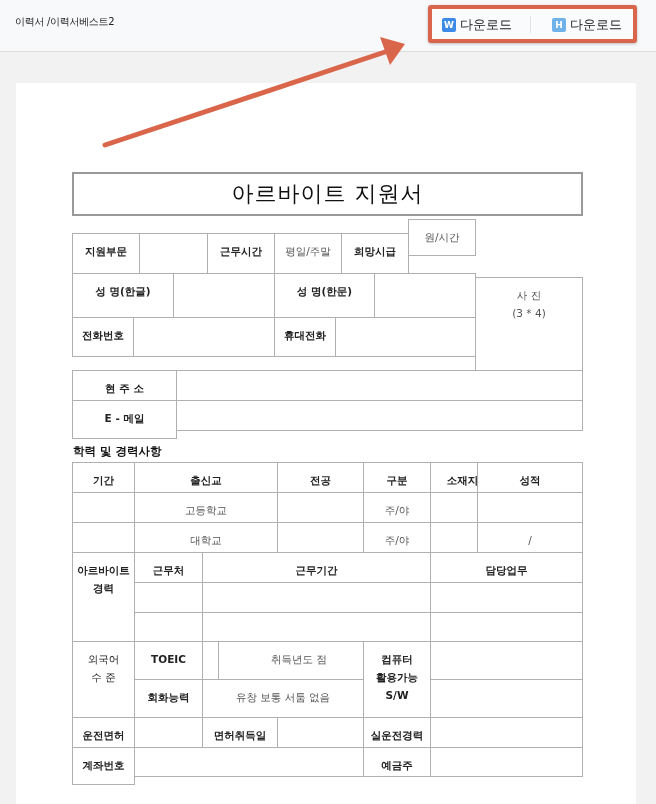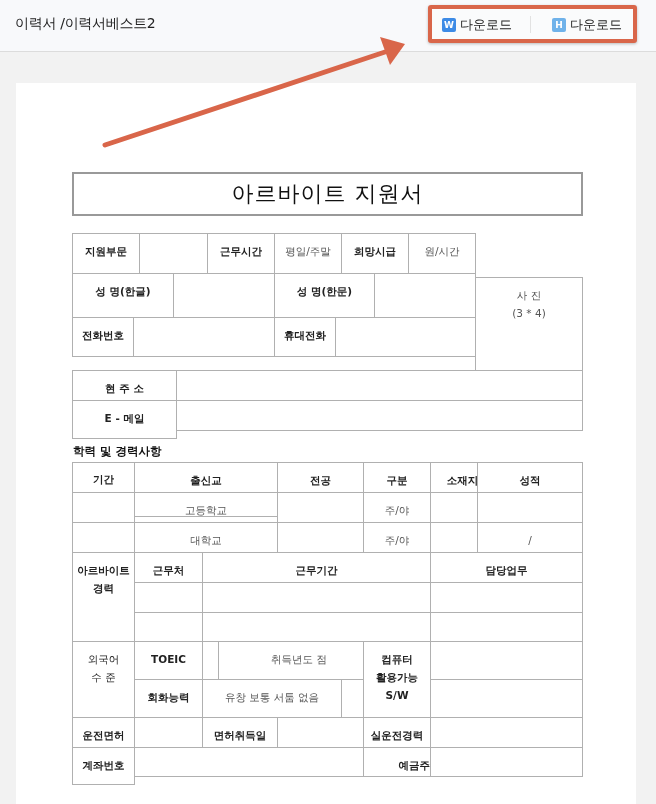--- a/index.html
+++ b/index.html
@@ -1,19 +1,19 @@
 <!DOCTYPE html>
 <html><head>
 <meta charset="utf-8">
 <style>
   * { box-sizing: border-box; margin: 0; padding: 0; }
   html, body { width: 656px; height: 804px; overflow: hidden; }
   body { background: #f2f2f2; font-family: "DejaVu Sans", "Liberation Sans", sans-serif; position: relative; }
   .topbar { position: absolute; left: 0; top: 0; width: 656px; height: 52px; background: #f8f9fb; border-bottom: 1px solid #dcdcdc; }
-  .breadcrumb { position: absolute; left: 15px; top: 15px; font-size: 14px; color: #222; letter-spacing: -0.3px; }
+  .breadcrumb { position: absolute; left: 15px; top: 15px; font-size: 10px; color: #222; letter-spacing: -0.3px; }
   .dl-group { position: absolute; left: 428px; top: 5px; width: 209px; height: 38px; border: 4px solid #d9664a; border-radius: 3px; background: #fafbfc; box-shadow: 0 1px 3px rgba(0,0,0,0.25); }
   .dl-btn { position: absolute; top: 6px; height: 20px; display: flex; align-items: center; cursor: pointer; font-size: 13px; color: #222; }
   .dl-btn.word { left: 10px; }
   .dl-btn.hwp { left: 120px; }
   .dl-icon { width: 14px; height: 14px; border-radius: 2px; color: #fff; font-size: 9px; font-weight: bold; display: inline-flex; align-items: center; justify-content: center; margin-right: 4px; }
   .dl-sep { position: absolute; left: 98px; top: 7px; width: 1px; height: 17px; background: #e2e2e2; }
   .arrow { position: absolute; left: 0; top: 0; pointer-events: none; }
   .page { position: absolute; left: 16px; top: 83px; width: 620px; height: 730px; background: #fff; }
   .title-box { position: absolute; left: 72px; top: 172px; width: 511px; height: 44px; border: 2px solid #999; display: flex; align-items: center; justify-content: center; font-size: 22px; color: #111; letter-spacing: 1px; }
   .c { position: absolute; border: 1px solid #b0b0b0; font-size: 10.5px; color: #222; text-align: center; padding-top: 8px; line-height: 18px; background: #fff; }
@@ -46,21 +46,21 @@
   <polygon points="405,44 380,37 390,65" fill="#d9664a"></polygon>
 </svg>
 
 <div class="title-box">아르바이트 지원서</div>
 
 <div class="c b" style="left:72px;top:233px;width:68px;height:41px;">지원부문</div>
 <div class="c" style="left:139px;top:233px;width:69px;height:41px;"></div>
 <div class="c b" style="left:207px;top:233px;width:68px;height:41px;">근무시간</div>
 <div class="c g" style="left:274px;top:233px;width:68px;height:41px;">평일/주말</div>
 <div class="c b" style="left:341px;top:233px;width:68px;height:41px;">희망시급</div>
-<div class="c g" style="left:408px;top:233px;width:68px;height:45px;">원/시간</div>
+<div class="c g" style="left:408px;top:219px;width:68px;height:37px;">원/시간</div>
 <div class="c g" style="left:475px;top:233px;width:108px;height:124px;margin-top:44px;">
   <div>사 진</div>
   <div>(3 * 4)</div>
 </div>
 
 <div class="c b" style="left:72px;top:273px;width:102px;height:45px;">성 명(한글)</div>
 <div class="c" style="left:173px;top:273px;width:102px;height:45px;"></div>
 <div class="c b" style="left:274px;top:273px;width:101px;height:45px;">성 명(한문)</div>
 <div class="c" style="left:374px;top:273px;width:102px;height:45px;"></div>
 
@@ -69,29 +69,29 @@
 <div class="c b" style="left:274px;top:317px;width:62px;height:40px;">휴대전화</div>
 <div class="c" style="left:335px;top:317px;width:141px;height:40px;"></div>
 
 <div class="c b" style="left:72px;top:370px;width:105px;height:31px;">현 주 소</div>
 <div class="c" style="left:176px;top:370px;width:407px;height:31px;"></div>
 <div class="c b" style="left:72px;top:400px;width:105px;height:39px;">E - 메일</div>
 <div class="c" style="left:176px;top:400px;width:407px;height:31px;"></div>
 
 <div class="section-title">학력 및 경력사항</div>
 
-<div class="c b" style="left:72px;top:462px;width:63px;height:31px;font-family:Liberation Serif, serif;">기간</div>
+<div class="c b" style="left:72px;top:462px;width:63px;height:31px;">기간</div>
 <div class="c b" style="left:134px;top:462px;width:144px;height:31px;">출신교</div>
 <div class="c b" style="left:277px;top:462px;width:87px;height:31px;">전공</div>
 <div class="c b" style="left:363px;top:462px;width:68px;height:41px;">구분</div>
 <div class="c b" style="left:430px;top:462px;width:65px;height:31px;">소재지</div>
 <div class="c b" style="left:477px;top:462px;width:106px;height:31px;">성적</div>
 
 <div class="c" style="left:72px;top:492px;width:63px;height:31px;"></div>
-<div class="c g" style="left:134px;top:492px;width:144px;height:25px;">고등학교</div>
+<div class="c g" style="left:134px;top:492px;width:144px;height:31px;">고등학교</div>
 <div class="c" style="left:277px;top:492px;width:87px;height:31px;"></div>
 <div class="c g" style="left:363px;top:492px;width:68px;height:31px;">주/야</div>
 <div class="c" style="left:430px;top:492px;width:48px;height:31px;"></div>
 <div class="c" style="left:477px;top:492px;width:106px;height:31px;"></div>
 
 <div class="c" style="left:72px;top:522px;width:63px;height:31px;"></div>
 <div class="c g" style="left:134px;top:522px;width:144px;height:31px;">대학교</div>
 <div class="c" style="left:277px;top:522px;width:87px;height:31px;"></div>
 <div class="c g" style="left:363px;top:522px;width:68px;height:31px;">주/야</div>
 <div class="c" style="left:430px;top:522px;width:48px;height:31px;"></div>
@@ -111,32 +111,32 @@
 <div class="c" style="left:202px;top:612px;width:229px;height:30px;"></div>
 <div class="c" style="left:430px;top:612px;width:153px;height:30px;"></div>
 
 <div class="c b" style="left:72px;top:641px;width:63px;height:77px;font-weight:normal;">
   <div>외국어</div>
   <div>수 준</div>
 </div>
 <div class="c b" style="left:134px;top:641px;width:69px;height:39px;">TOEIC</div>
 <div class="c g" style="left:202px;top:641px;width:162px;height:39px;margin-left:16px;">취득년도    점</div>
 <div class="c b" style="left:134px;top:679px;width:69px;height:39px;">회화능력</div>
-<div class="c g" style="left:202px;top:679px;width:140px;height:39px;">유창 보통 서툼 없음</div>
+<div class="c g" style="left:202px;top:679px;width:162px;height:39px;">유창 보통 서툼 없음</div>
 <div class="c b" style="left:363px;top:641px;width:68px;height:77px;">
   <div>컴퓨터</div>
   <div>활용가능</div>
   <div>S/W</div>
 </div>
 <div class="c" style="left:430px;top:641px;width:153px;height:39px;"></div>
 <div class="c" style="left:430px;top:679px;width:153px;height:39px;"></div>
 
 <div class="c b" style="left:72px;top:717px;width:63px;height:31px;">운전면허</div>
 <div class="c" style="left:134px;top:717px;width:69px;height:31px;"></div>
 <div class="c b" style="left:202px;top:717px;width:76px;height:31px;">면허취득일</div>
 <div class="c" style="left:277px;top:717px;width:87px;height:31px;"></div>
 <div class="c b" style="left:363px;top:717px;width:68px;height:31px;">실운전경력</div>
 <div class="c" style="left:430px;top:717px;width:153px;height:31px;"></div>
 
 <div class="c b" style="left:72px;top:747px;width:63px;height:38px;">계좌번호</div>
 <div class="c" style="left:134px;top:747px;width:230px;height:30px;"></div>
-<div class="c b" style="left:363px;top:747px;width:68px;height:30px;text-align:right;">예금주</div>
+<div class="c b" style="left:363px;top:747px;width:68px;height:30px;">예금주</div>
 <div class="c" style="left:430px;top:747px;width:153px;height:30px;"></div>
 
 </body></html>

